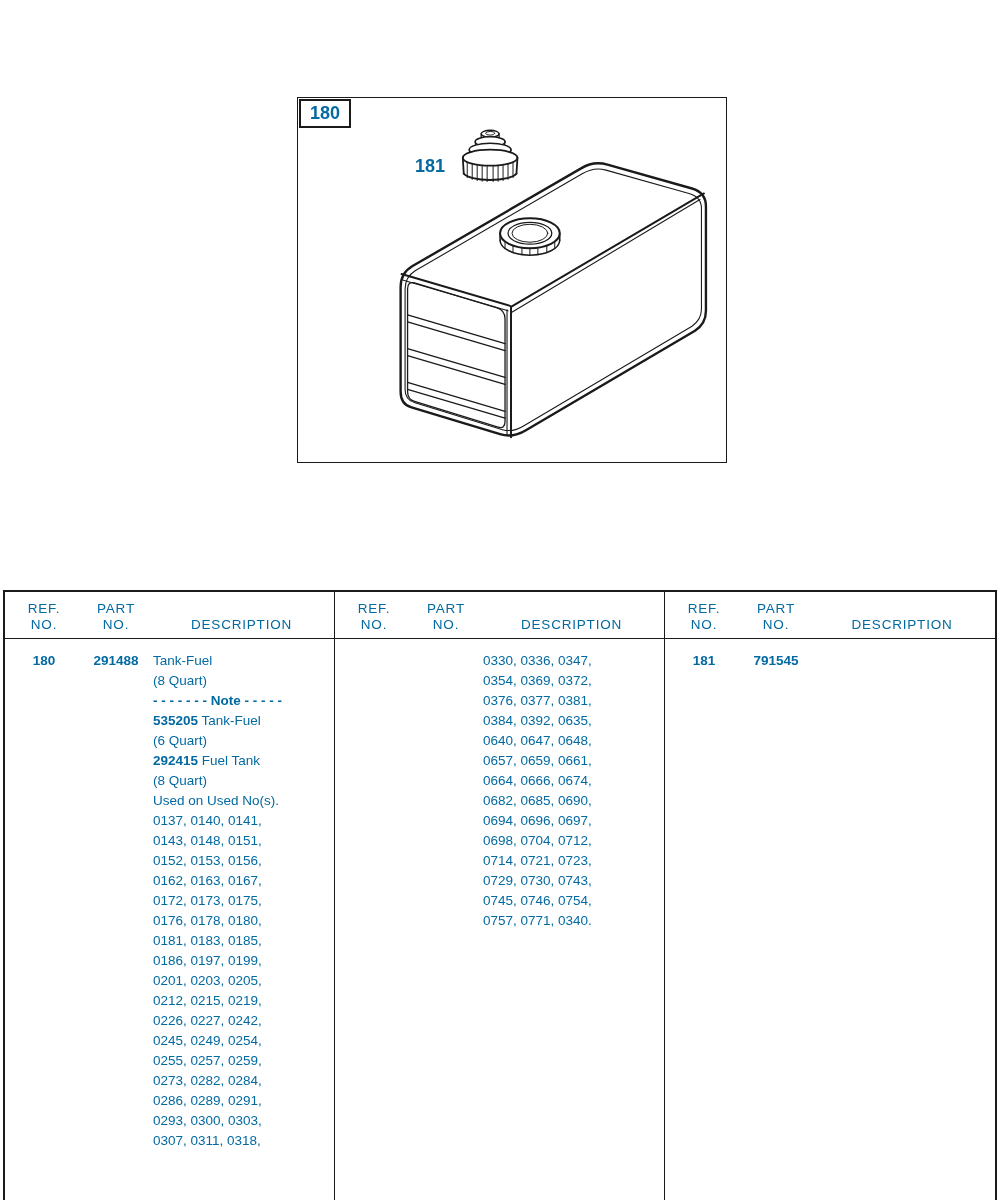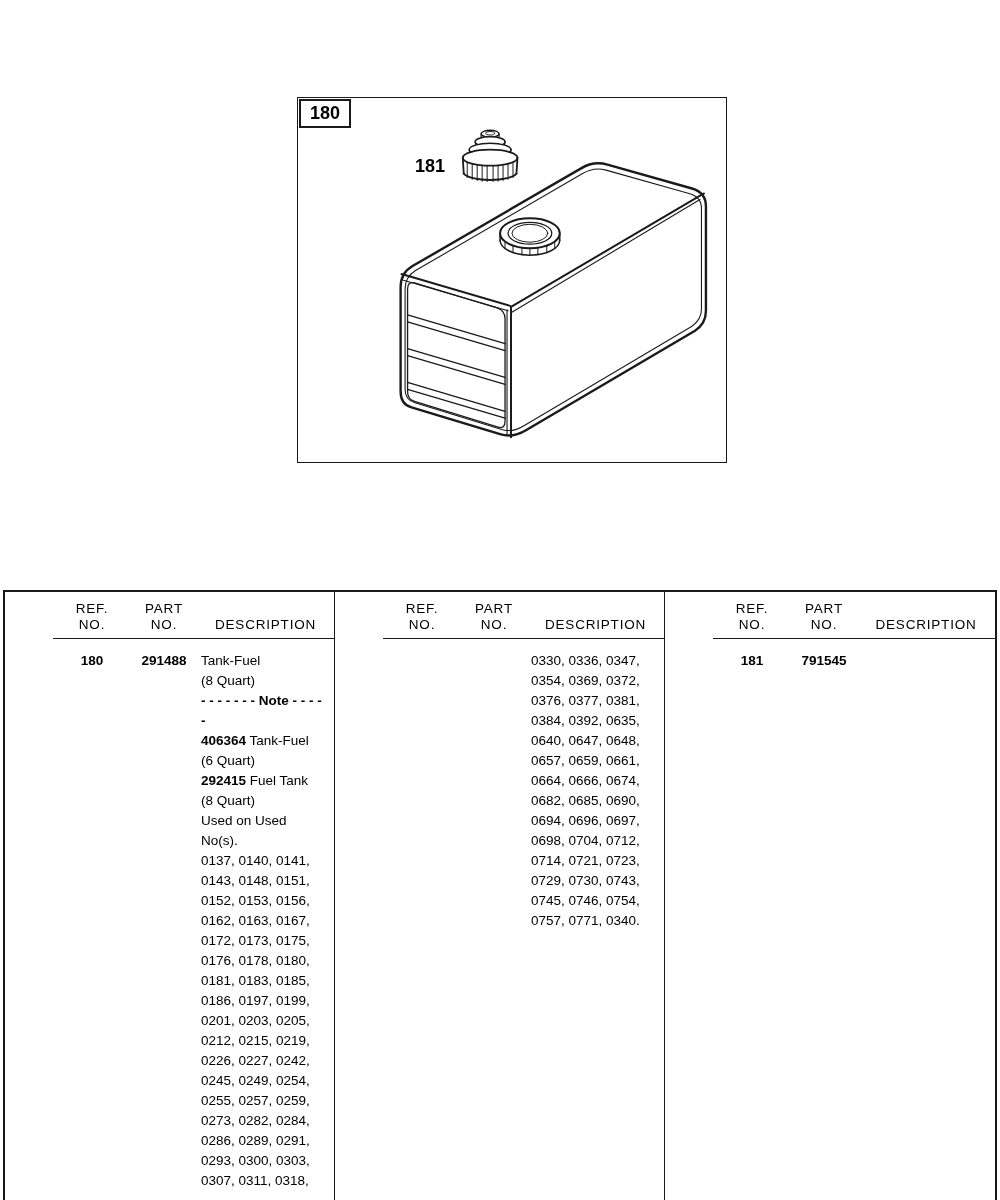--- a/index.html
+++ b/index.html
@@ -1,19 +1,19 @@
 <!DOCTYPE html>
 <html><head>
 <meta charset="utf-8">
 <style>
   * { margin:0; padding:0; box-sizing:border-box; }
   html,body { background:#ffffff; }
   .page {
     position:relative; width:1000px; height:1200px;
-    background:#ffffff; color:#000000;
+    background:#ffffff; color:#0369a1;
     font-family:"Liberation Sans", sans-serif;
     overflow:hidden;
   }
 
   
   .diagram-frame {
     position:absolute; left:297px; top:97px; width:430px; height:366px;
     border:1.5px solid #1a1a1a; background:#fff;
   }
   .ref-badge {
@@ -29,21 +29,21 @@
   .tank-svg { position:absolute; inset:0; width:100%; height:100%; }
 
   
   .parts-table {
     position:absolute; left:3px; top:590px; width:994px; height:610px;
     border-top:2px solid #1a1a1a;
     border-left:2px solid #1a1a1a;
     border-right:2px solid #1a1a1a;
     display:grid; grid-template-columns:1fr 1fr 1fr;
   }
-  .tcol { border-right:1px solid #1a1a1a; position:relative;margin-left:48px; }
+  .tcol { border-right:1px solid #1a1a1a; position:relative; }
   .tcol:last-child { border-right:none; }
 
   .thead {
     height:47px; border-bottom:1.5px solid #1a1a1a;
     display:grid; grid-template-columns:78px 66px 1fr;
     font-size:13.5px; letter-spacing:0.8px;
   }
   .hc { align-self:end; text-align:center; padding-bottom:5px; line-height:16px; }
 
   .tbody {
@@ -142,21 +142,21 @@
         </div>
         <div class="hc">DESCRIPTION</div>
       </div>
       <div class="tbody">
         <div class="ref-cell">180</div>
         <div class="part-cell">291488</div>
         <div class="desc-cell">
             <div>Tank-Fuel</div>
             <div>(8 Quart)</div>
             <div><b>- - - - - - - Note - - - - -</b></div>
-            <div><b>406364</b> Tank-Fuel</div>
+            <div><b>535205</b> Tank-Fuel</div>
             <div>(6 Quart)</div>
             <div><b>292415</b> Fuel Tank</div>
             <div>(8 Quart)</div>
             <div>Used on Used No(s).</div>
             <div>0137, 0140, 0141,</div>
             <div>0143, 0148, 0151,</div>
             <div>0152, 0153, 0156,</div>
             <div>0162, 0163, 0167,</div>
             <div>0172, 0173, 0175,</div>
             <div>0176, 0178, 0180,</div>

